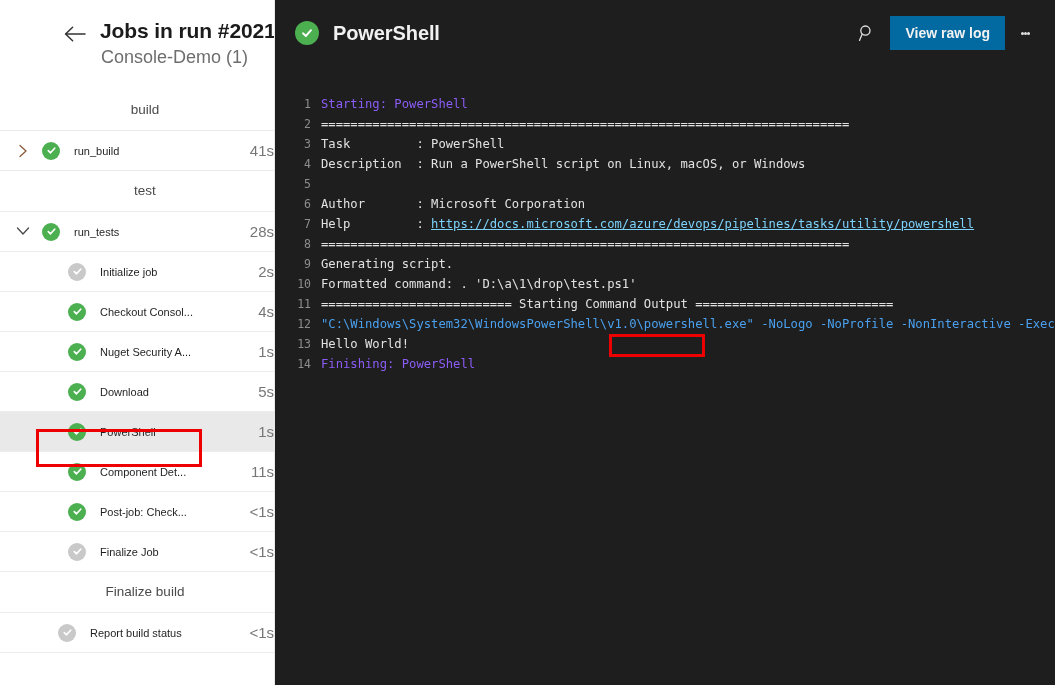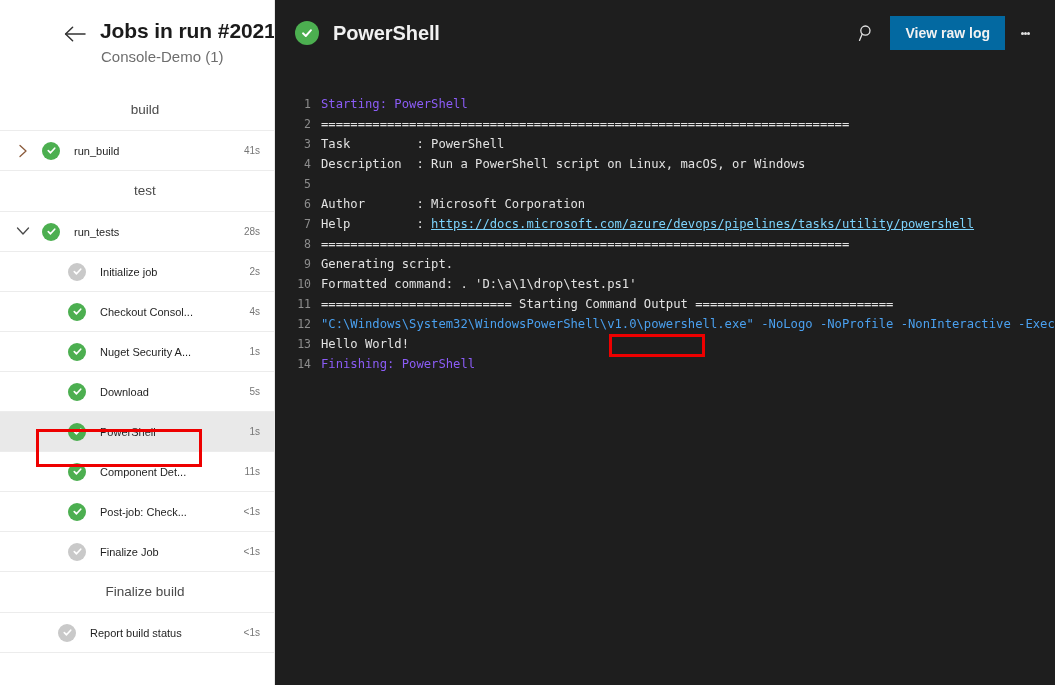--- a/index.html
+++ b/index.html
@@ -27,21 +27,21 @@
     display: flex; align-items: center; justify-content: center;
     flex: 0 0 26px; margin-top: 3px; cursor: pointer;
   }
   .back-btn svg { display: block; }
   .sb-titletext { padding-top: 0; }
   .sb-title {
     font-size: 21px; font-weight: 600; color: #1b1b1b;
     letter-spacing: -0.1px; line-height: 26px; white-space: nowrap;
   }
   .sb-sub {
-    font-size: 15px; color: #6e6e6e; line-height: 18px;
+    font-size: 18px; color: #6e6e6e; line-height: 18px;
     margin-top: 4px; margin-left: 1px;
   }
 
   .sb-list { margin-top: 24px; }
 
   .group-label {
     font-size: 13.5px; color: #4a4a4a;
     padding: 11px 0 11px 16px;
     line-height: 18px;
   }
@@ -79,22 +79,21 @@
 
   .row-label {
     flex: 1 1 auto;
     font-size: 11px; color: #1f1f1f;
     margin-left: 14px;
     line-height: 18px;
     white-space: nowrap; overflow: hidden;
   }
   .row-dur {
     flex: 0 0 auto;
-    font-size: 10px; color: #767676;
-    margin-right: 14px;
+    font-size: 15px; color: #767676;
     white-space: nowrap;
   }
 
   
   .annot-sidebar {
     position: absolute;
     left: 36px; top: 429px;
     width: 166px; height: 38px;
     border: 3px solid #ee0000;
     pointer-events: none;

